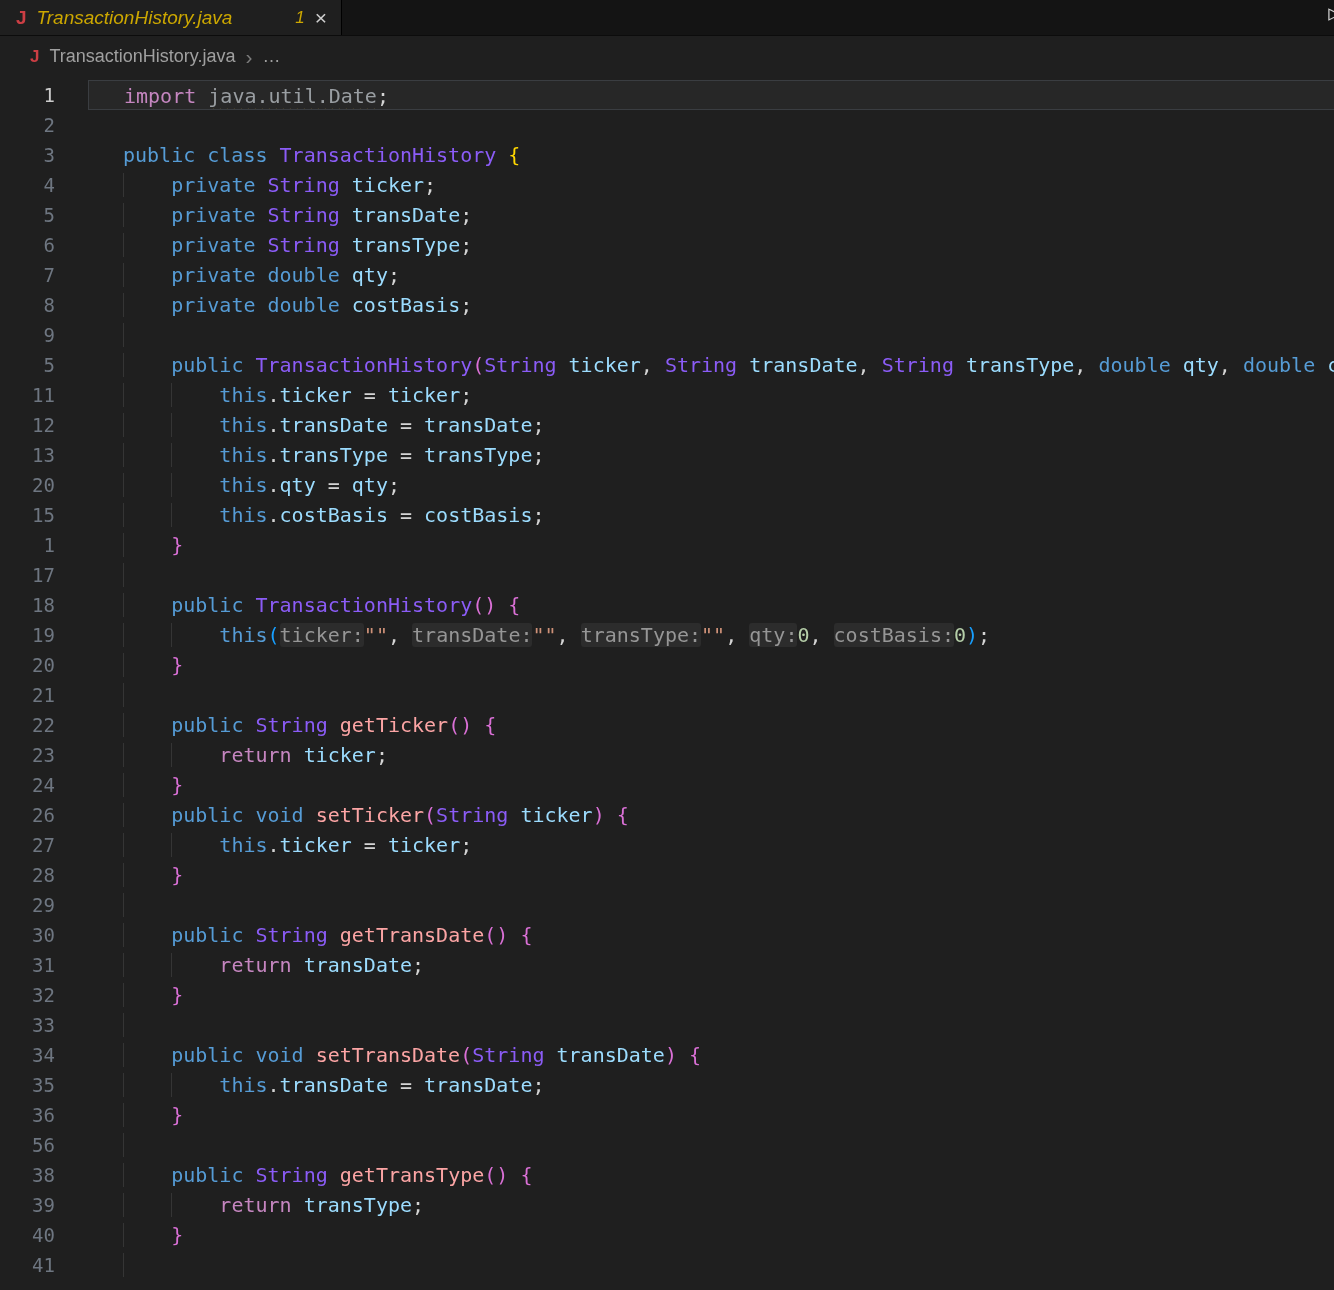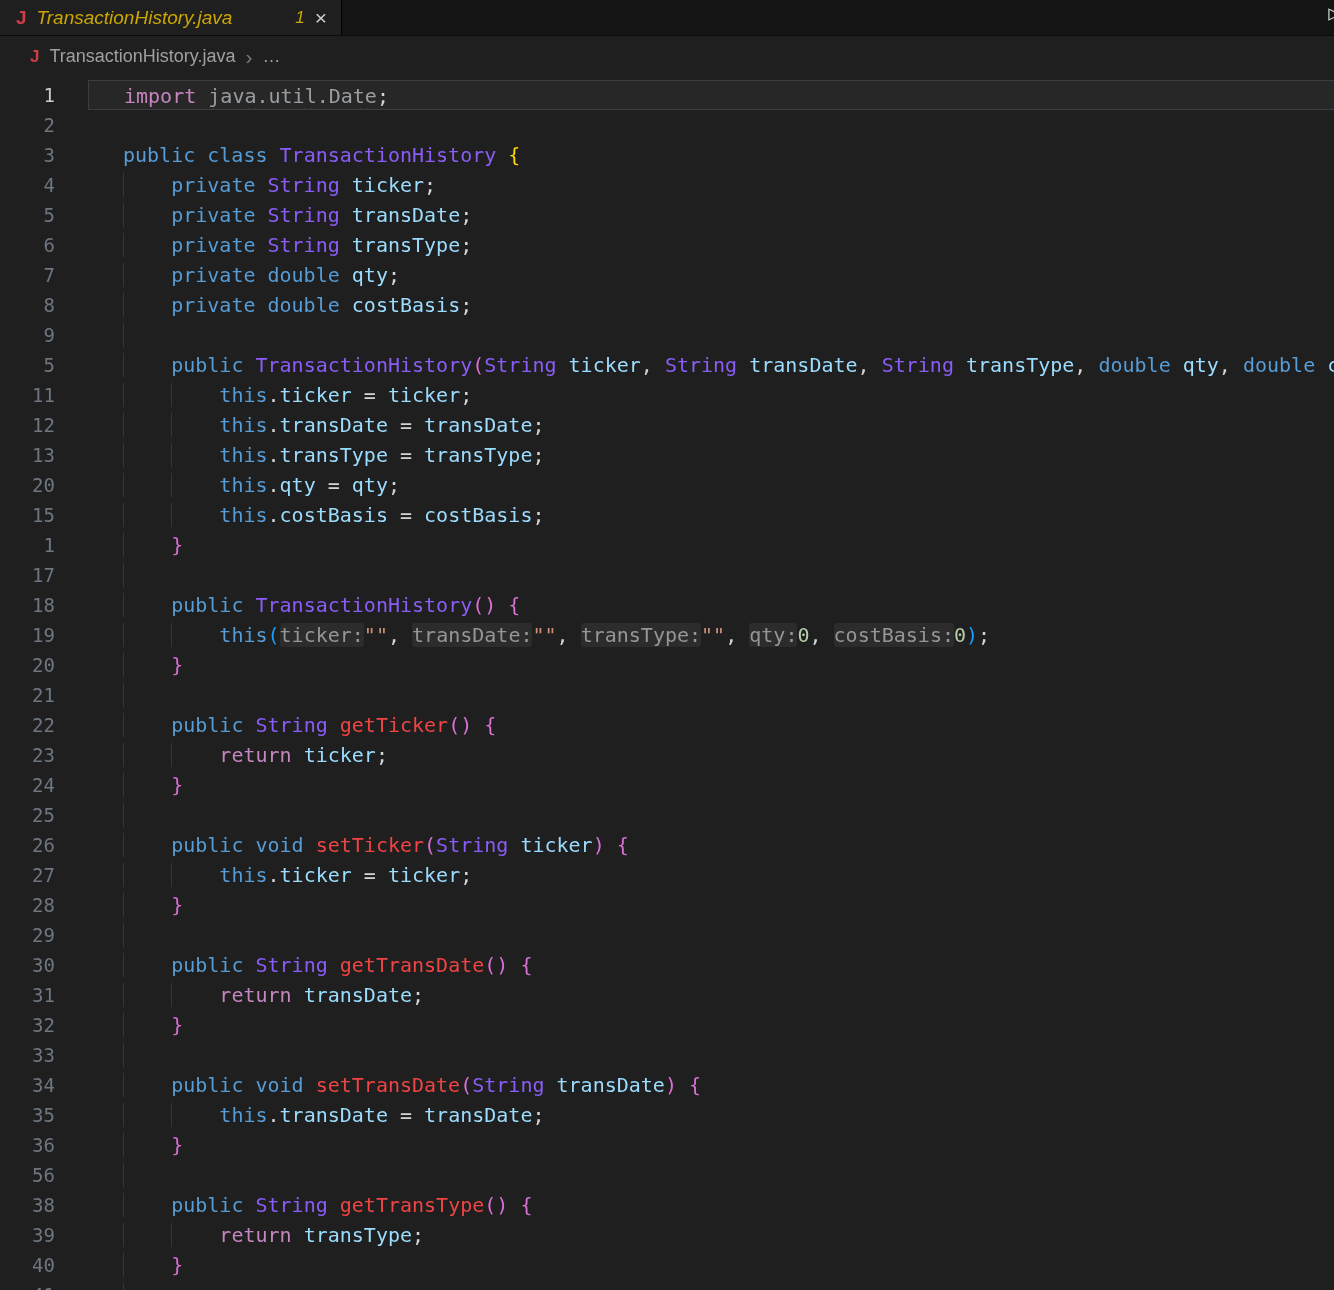--- a/index.html
+++ b/index.html
@@ -27,21 +27,21 @@
   .line { display:flex; height:30px; line-height:30px; font-size:20px; }
   .gutter { flex:none; width:88px; padding-right:33px; text-align:right; color:#6e7681; font-size:19px; user-select:none; }
   .line.active .gutter { color:#cccccc; }
   .code { flex:1; white-space:pre; color:#d4d4d4; overflow:hidden;padding-left:35px; }
   .line.active .code { background:rgba(255,255,255,0.04); border:1px solid #3a3d41; border-right:none; }
 
   
   .kw   { color:#569cd6;margin-top:19px; }
   .ctrl { color:#c586c0; }
   .ty   { color:#8b5cf6; }
-  .fn   { color:#ef4444; }
+  .fn   { color:#fca5a5; }
   .v    { color:#9cdcfe; }
   .pl   { color:#d4d4d4; }
   .num  { color:#b5cea8; }
   .str  { color:#ce9178; }
   .b1   { color:#ffd700; }
   .b2   { color:#da70d6; }
   .b3   { color:#179fff; }
   .hint { color:#969696; background:#2c2c2c; border-radius:3px;text-align:center; }
   .unused { color:#c0c6cc; opacity:.75;
             text-decoration-line:underline; text-decoration-style:wavy;
@@ -162,24 +162,20 @@
       </div>
       <div class="line">
         <div class="gutter">23</div>
         <div class="code"><span class="g">    </span><span class="g">    </span><span class="ctrl">return </span><span class="v">ticker</span><span class="pl">;</span></div>
       </div>
       <div class="line">
         <div class="gutter">24</div>
         <div class="code"><span class="g">    </span><span class="b2">}</span></div>
       </div>
       <div class="line">
-        <div class="gutter">25</div>
-        <div class="code"><span class="g">    </span></div>
-      </div>
-      <div class="line">
         <div class="gutter">26</div>
         <div class="code"><span class="g">    </span><span class="kw">public void </span><span class="fn">setTicker</span><span class="b2">(</span><span class="ty">String </span><span class="v">ticker</span><span class="b2">) {</span></div>
       </div>
       <div class="line">
         <div class="gutter">27</div>
         <div class="code"><span class="g">    </span><span class="g">    </span><span class="kw">this</span><span class="pl">.</span><span class="v">ticker</span><span class="pl"> = </span><span class="v">ticker</span><span class="pl">;</span></div>
       </div>
       <div class="line">
         <div class="gutter">28</div>
         <div class="code"><span class="g">    </span><span class="b2">}</span></div>

